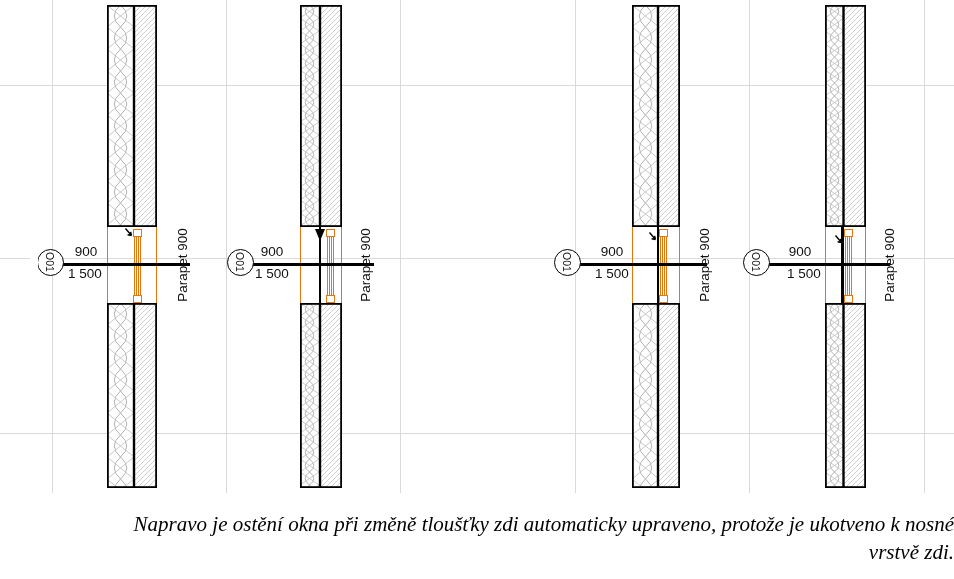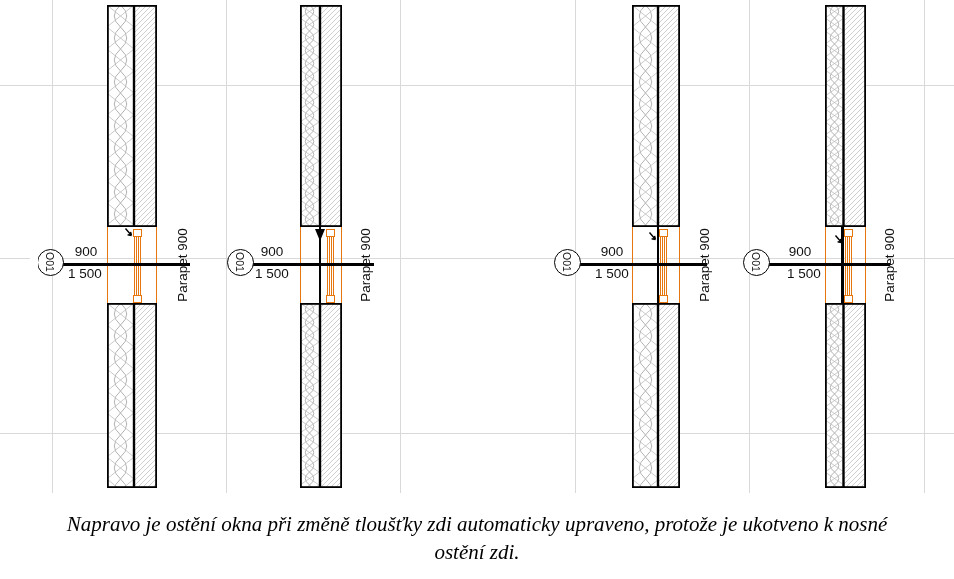--- a/index.html
+++ b/index.html
@@ -36,21 +36,21 @@
            display:flex;align-items:center;justify-content:center;}
   .mcircle span{font-size:10.5px;color:#111;transform:rotate(90deg);white-space:nowrap;}
   .mclip{position:absolute;background:#fff;}
   
   .dtxt{position:absolute;width:80px;text-align:center;font-size:13.5px;color:#111;
         white-space:nowrap;line-height:14px;}
   
   .parapet{position:absolute;width:80px;height:18px;text-align:center;font-size:13.5px;
            color:#111;transform:rotate(-90deg);white-space:nowrap;line-height:18px;}
   
-  .caption{position:absolute;left:0;width:954px;text-align:center;color:#000;
+  .caption{position:absolute;left:0;width:954px;text-align:right;color:#000;
            font-family:"Liberation Serif",serif;font-style:italic;font-size:21px;}
 </style>
 </head>
 <body>
 
 <div class="stage">
 
   <svg width="0" height="0" style="position:absolute">
     <defs>
       <pattern id="insW" width="27" height="22" patternUnits="userSpaceOnUse">
@@ -193,15 +193,15 @@
   </svg>
   <div class="dimline" style="left:769px;width:121px"></div>
   <div class="mcircle" style="left:742.5px">
     <span>O01</span>
   </div>
   <div class="dtxt" style="left:760px;top:245px">900</div>
   <div class="dtxt" style="left:764px;top:267px">1 500</div>
   <div class="parapet" style="left:850px;top:256px">Parapet 900</div>
 
   <div class="caption" style="top:512px">Napravo je ostění okna při změně tloušťky zdi automaticky upraveno, protože je ukotveno k nosné</div>
-  <div class="caption" style="top:540px">ostění zdi.</div>
+  <div class="caption" style="top:540px">vrstvě zdi.</div>
 
 </div>
 
 </body></html>

